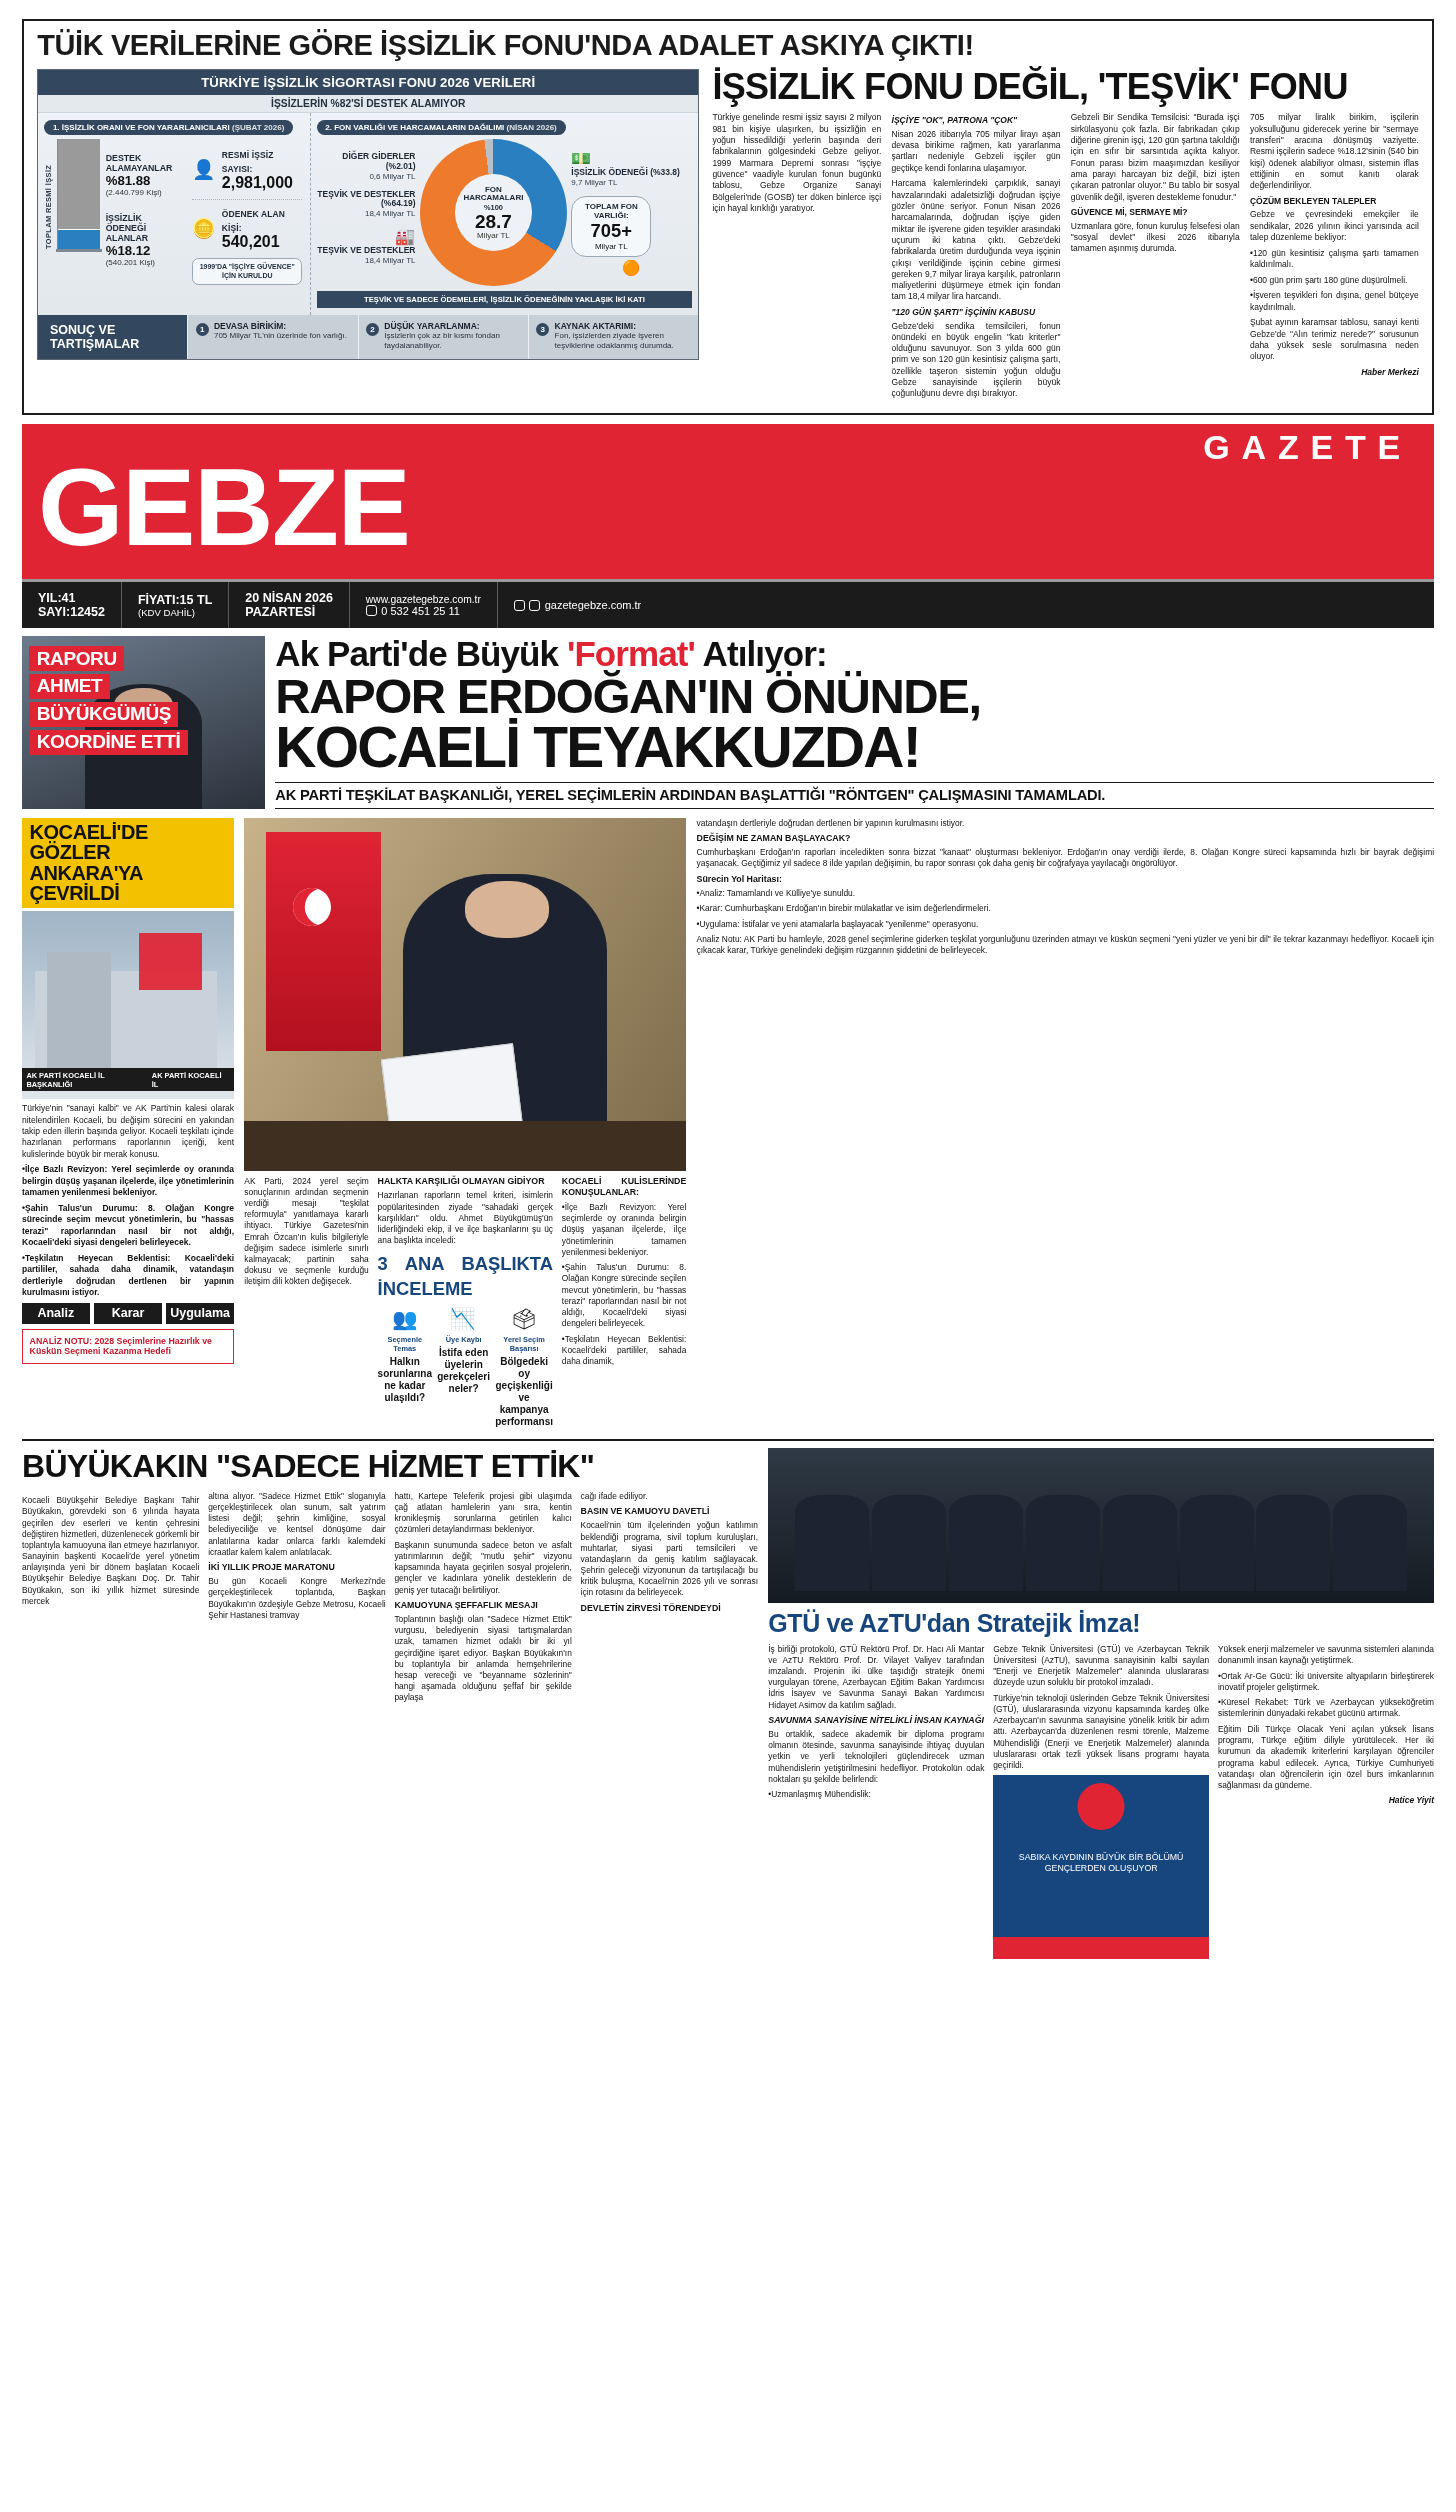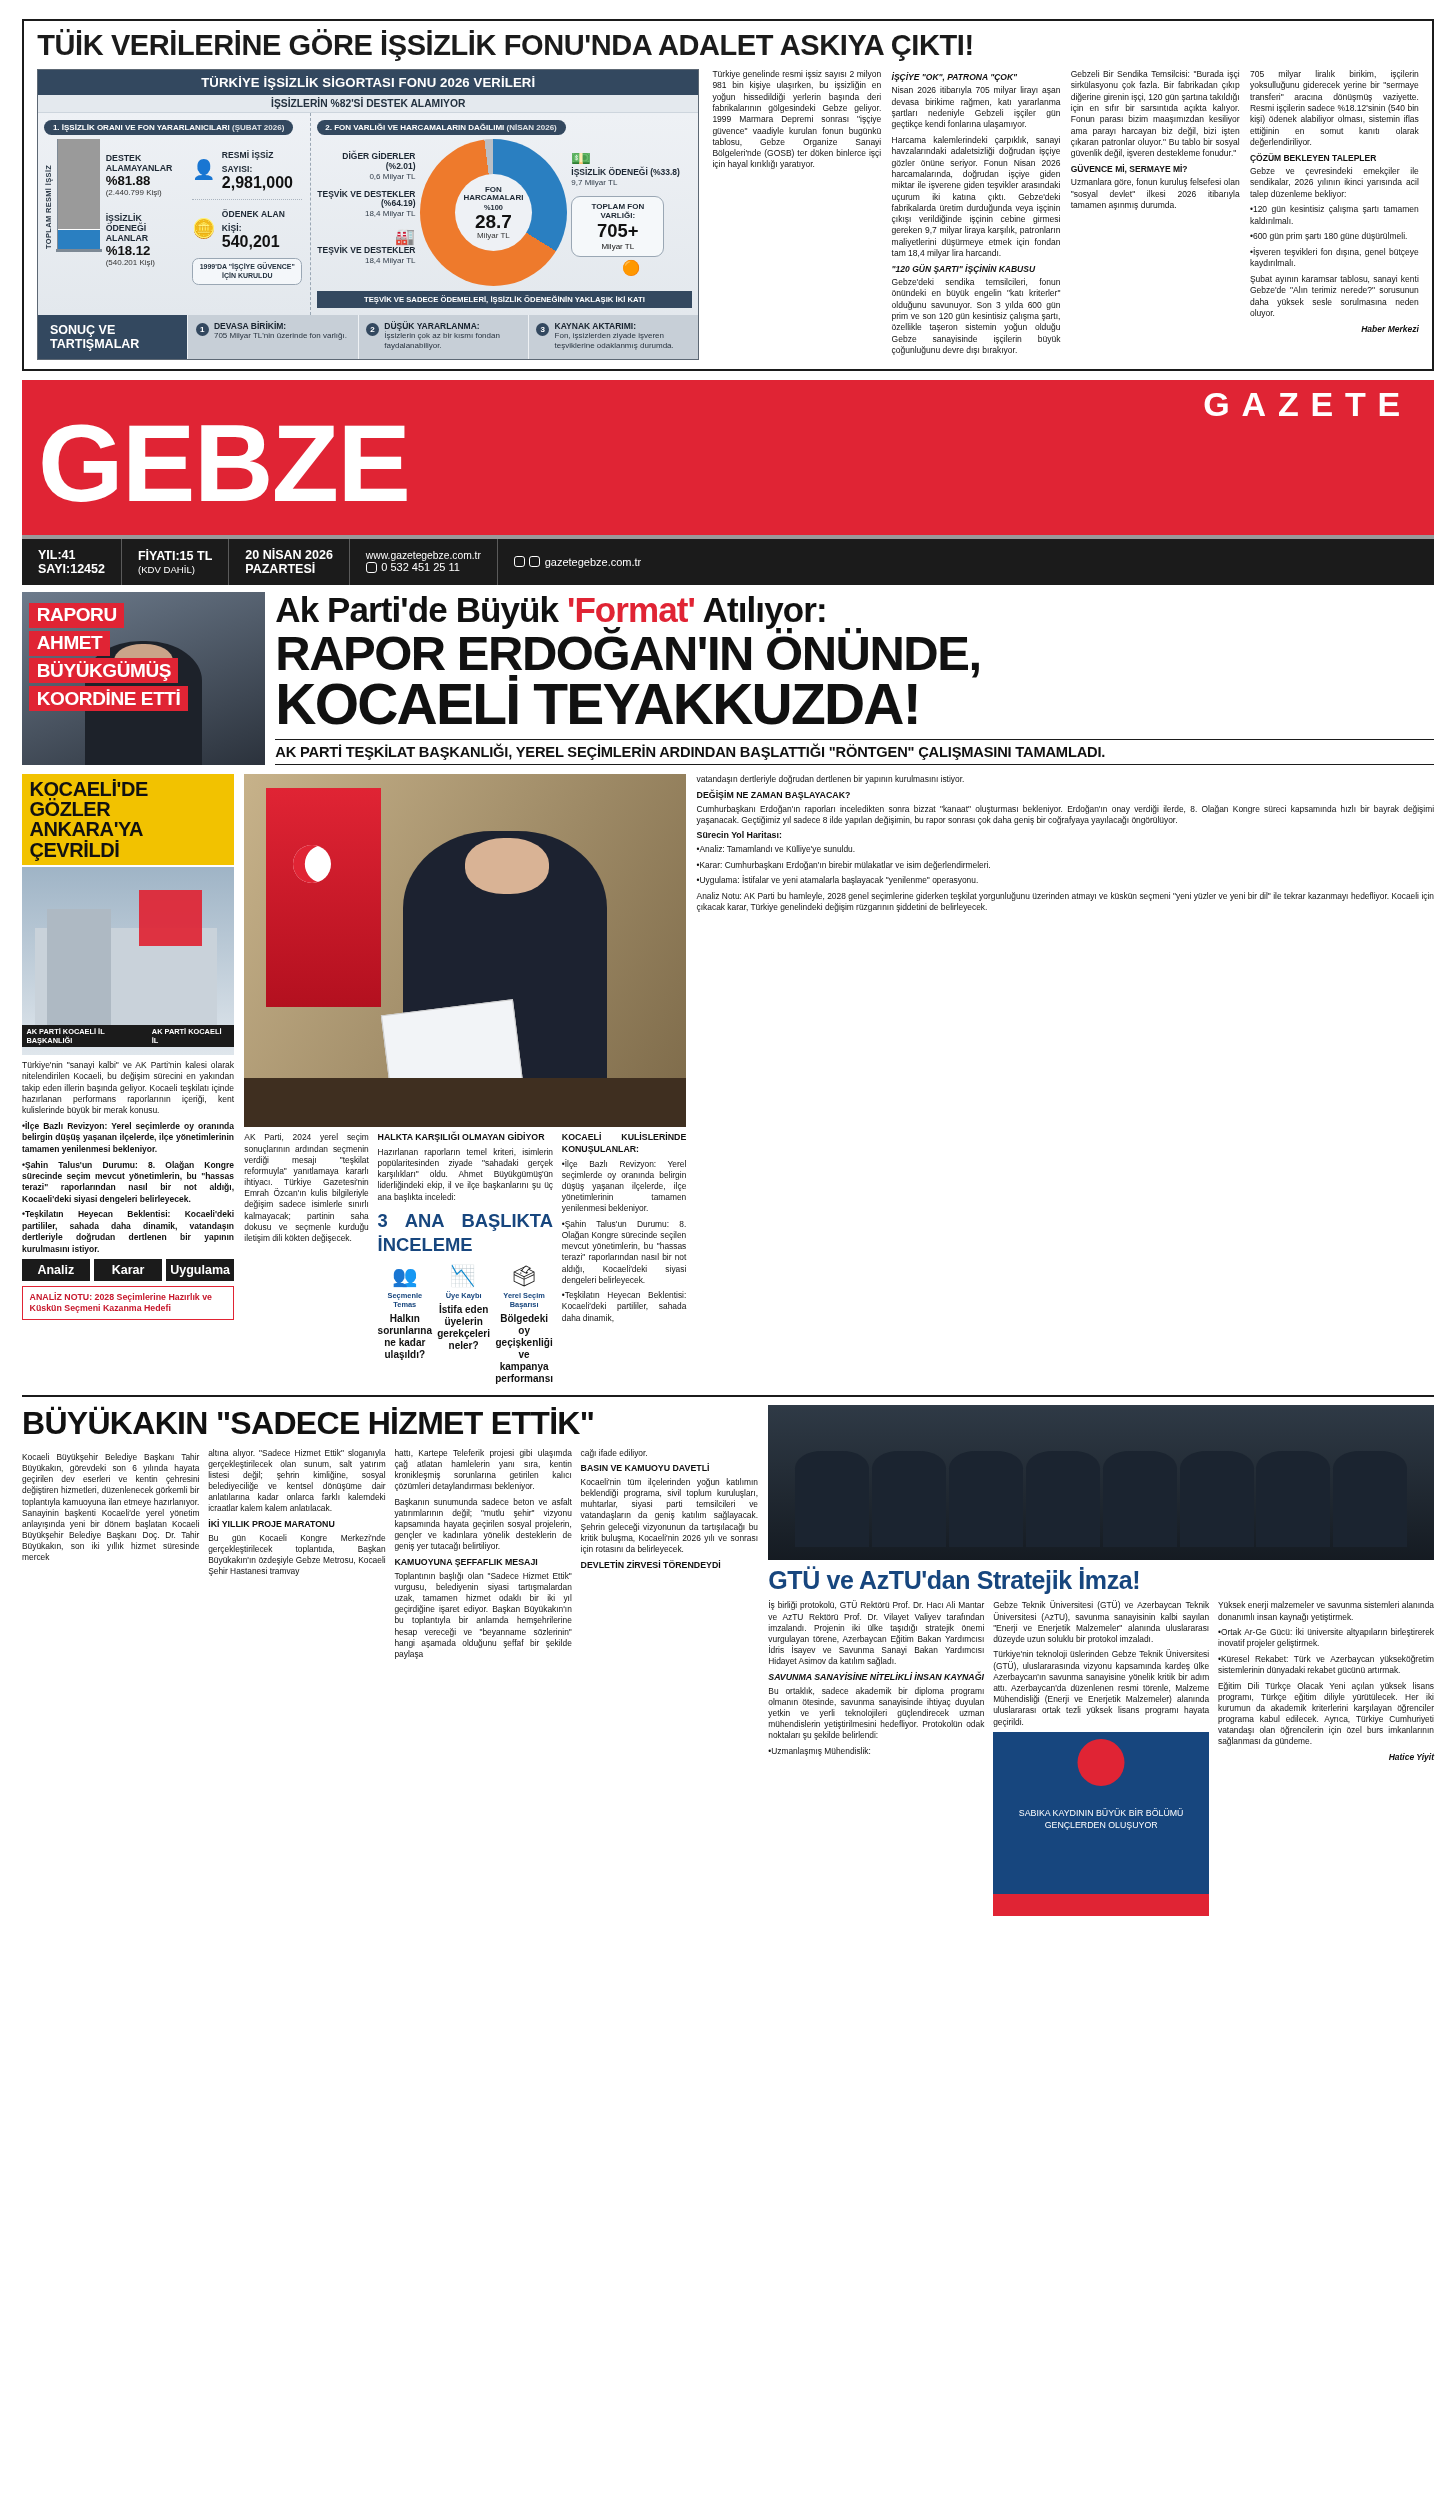--- a/index.html
+++ b/index.html
@@ -70,22 +70,22 @@
     align-items:center; justify-content:center; text-align:center; }
   .dh-t { font-size:8px; font-weight:800; line-height:1.1; color:#1c2733;}
   .dh-p { font-size:7.4px; font-weight:700; color:#1c2733;}
   .dh-v { font-size:19px; font-weight:800; color:#111; line-height:1;}
   .dh-u { font-size:8px; color:#333;}
   .dleft { width:99px; text-align:right; }
   .dright { width:121px; }
   .dlab { margin-bottom:8.8px; }
   .dlab .n { font-size:8.5px; font-weight:800; color:#1c2733; line-height:1.15;}
   .dlab .v { font-size:8px; color:#2f3b48; }
-  .tfv { border:1.1px solid #9aa7b4; border-radius:9px; background:#f5f8fa;
-    text-align:center; padding:5.2px 4.4px; width:93px; margin-top:4.4px; }
+  .tfv { border:1.1px solid #9aa7b4; border-radius:15px; background:#f5f8fa;
+    text-align:center; padding:5.2px 4.4px; width:80px; margin-top:4.4px; }
   .tfv .t { font-size:8px; font-weight:800; color:#1c2733; line-height:1.15;}
   .tfv .v { font-size:18.4px; font-weight:800; }
   .tfv .u { font-size:8px; }
   .banner-2x { background:#33485f; color:#fff; text-align:center; font-size:7.7px;
     font-weight:800; padding:3.7px 7.4px; line-height:1.25; margin-top:4.4px; }
 
   
   .results { display:flex; background:#c7cfd7; align-items:stretch; }
   .res-head { background:#33485f; color:#fff; font-size:12.5px; font-weight:800;
     padding:7.4px 11.8px; display:flex; align-items:center; line-height:1.15; width:149px;}
@@ -364,20 +364,21 @@
               <div>
                 <div class="res-t">KAYNAK AKTARIMI:</div>
                 <div class="res-d">Fon, işsizlerden ziyade işveren teşviklerine odaklanmış durumda.</div>
               </div>
             </div>
           </div>
         </div>
       </div>
 
       <div class="top-right">
+        <div class="top-head">İŞSİZLİK FONU DEĞİL, 'TEŞVİK' FONU</div>
         <div class="tcols">
           <div class="tcol">
             <p>Türkiye genelinde resmi işsiz sayısı 2 milyon 981 bin kişiye ulaşırken, bu işsizliğin en yoğun hissedildiği yerlerin başında deri fabrikalarının gölgesindeki Gebze geliyor. 1999 Marmara Depremi sonrası "işçiye güvence" vaadiyle kurulan fonun bugünkü tablosu, Gebze Organize Sanayi Bölgeleri'nde (GOSB) ter döken binlerce işçi için hayal kırıklığı yaratıyor.</p>
           </div>
           <div class="tcol">
             <div class="sh">İŞÇİYE "OK", PATRONA "ÇOK"</div>
             <p>Nisan 2026 itibarıyla 705 milyar lirayı aşan devasa birikime rağmen, katı yararlanma şartları nedeniyle Gebzeli işçiler gün geçtikçe kendi fonlarına ulaşamıyor.</p>
             <p>Harcama kalemlerindeki çarpıklık, sanayi havzalarındaki adaletsizliği doğrudan işçiye gözler önüne seriyor. Fonun Nisan 2026 harcamalarında, doğrudan işçiye giden miktar ile işverene giden teşvikler arasındaki uçurum iki katına çıktı. Gebze'deki fabrikalarda üretim durduğunda veya işçinin çıkışı verildiğinde işçinin cebine girmesi gereken 9,7 milyar liraya karşılık, patronların maliyetlerini düşürmeye etmek için fondan tam 18,4 milyar lira harcandı.</p>
             <div class="sh">"120 GÜN ŞARTI" İŞÇİNİN KABUSU</div>
             <p>Gebze'deki sendika temsilcileri, fonun önündeki en büyük engelin "katı kriterler" olduğunu savunuyor. Son 3 yılda 600 gün prim ve son 120 gün kesintisiz çalışma şartı, özellikle taşeron sistemin yoğun olduğu Gebze sanayisinde işçilerin büyük çoğunluğunu devre dışı bırakıyor.</p>

